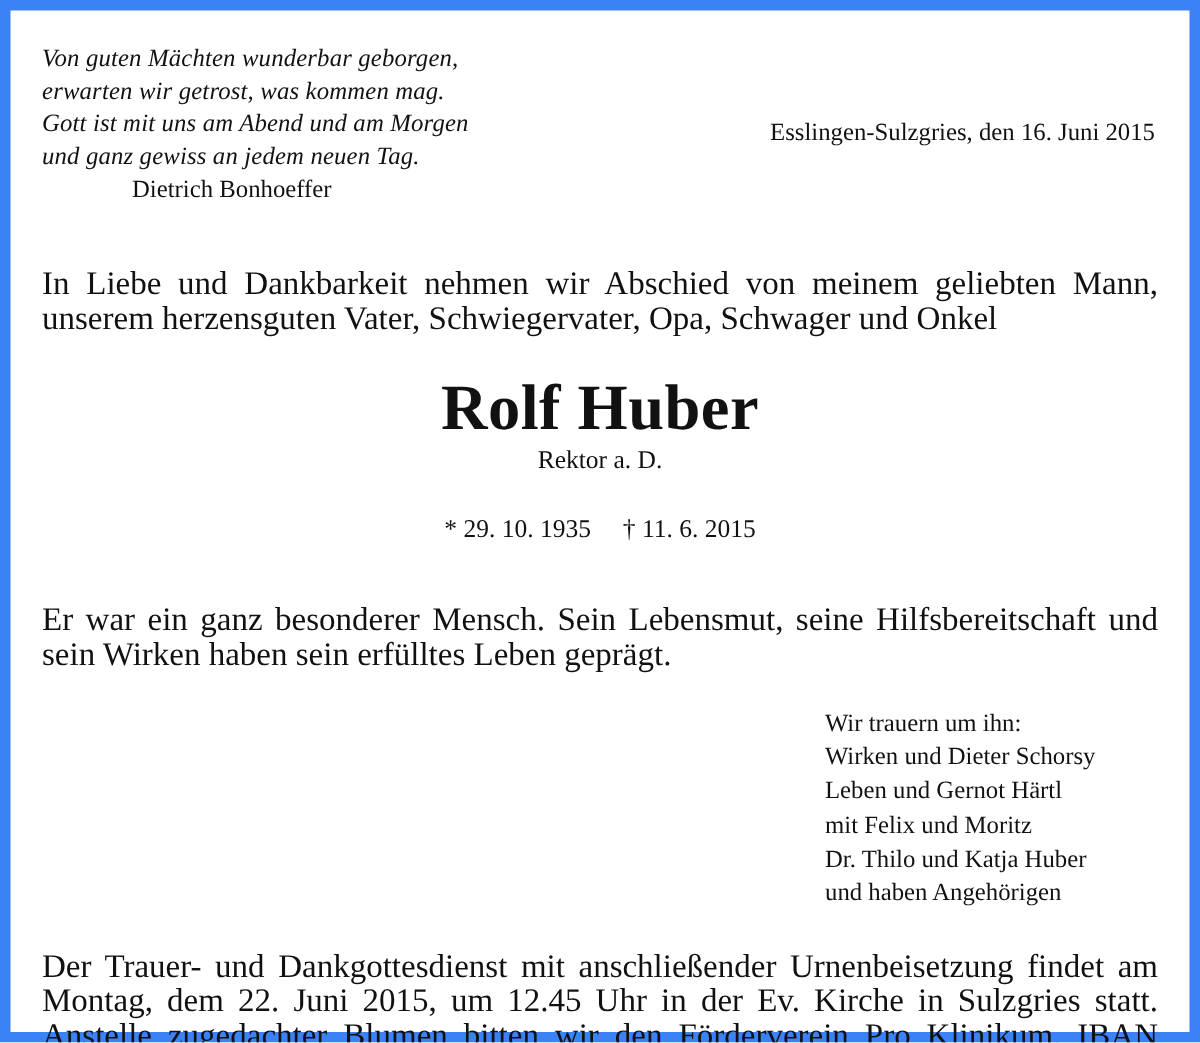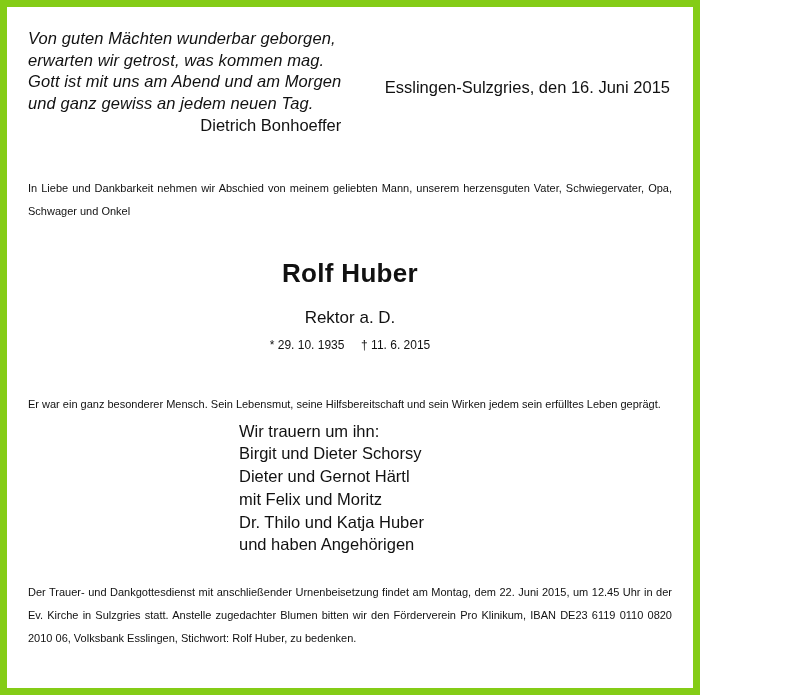--- a/index.html
+++ b/index.html
@@ -2,26 +2,26 @@
 <html><head>
 <meta charset="utf-8">
 <style>
   html, body {
     margin: 0;
     padding: 0;
     background: #ffffff;
   }
   #notice {
     position: relative;
-    width: 700px;
+    width: 800px;
     height: 695px;
     box-sizing: border-box;
-    background: #84cc16;
+    background: #3b82f6;
     padding: 7px;
-    font-family: Liberation Sans, sans-serif;
+    font-family: Liberation Serif, serif;
     overflow: hidden;
   }
   #page {
     position: relative;
     width: 100%;
     height: 100%;
     box-sizing: border-box;
     background: #ffffff;
     color: #111111;
     padding: 21px 21px 0 21px;
@@ -37,77 +37,77 @@
     font-style: italic;
     font-size: 16.5px;
     line-height: 21.5px;
     white-space: pre-line;
     letter-spacing: 0.1px;
   }
   .poem-attrib {
     font-style: normal;
     font-size: 16.5px;
     line-height: 21.5px;
-    text-align: right;
+    text-align: left;
     padding-left: 60px;
     padding-top: 1px;
   }
   .place-date {
     font-size: 16.5px;
     line-height: 21.5px;
     text-align: right;
     padding-top: 1px;
     padding-right: 2px;
     white-space: nowrap;
     margin-top: 48px;
   }
 
   
   .para {
-    font-size: 11px;
+    font-size: 22px;
     line-height: 23px;
     text-align: justify;
     text-justify: inter-word;
   }
   .para-intro { margin-top: 40px; }
   .para-tribute { margin-top: 37px; }
   .para-service {
     margin-top: 25px;
     text-align: justify;
   }
   .para :last-child { }
 
   
   .name-block {
     text-align: center;
     margin-top: 28px;
   }
   .deceased-name {
-    font-size: 26px;
+    font-size: 43px;
     font-weight: bold;
     line-height: 44px;
     letter-spacing: 0.3px;
   }
   .deceased-title {
     font-size: 17px;
     line-height: 22px;
-    margin-top: 12px;
+    margin-top: 1px;
   }
   .deceased-dates {
-    font-size: 12px;
+    font-size: 17px;
     line-height: 22px;
-    margin-top: 5px;
+    margin-top: 24px;
     white-space: pre;
   }
 
   
   .mourners-wrap {
     display: flex;
-    justify-content: center;
-    margin-top: 4px;
+    justify-content: flex-end;
+    margin-top: 24px;
   }
   .mourners {
     font-size: 16.5px;
     line-height: 22.8px;
     text-align: left;
     width: 222px;
   }
   .mourners div { white-space: nowrap; }
 </style>
 </head>
@@ -128,27 +128,27 @@
     </div>
 
     <div class="para para-intro">In Liebe und Dankbarkeit nehmen wir Abschied von meinem geliebten Mann, unserem herzensguten Vater, Schwiegervater, Opa, Schwager und Onkel</div>
 
     <div class="name-block">
       <div class="deceased-name">Rolf Huber</div>
       <div class="deceased-title">Rektor a. D.</div>
       <div class="deceased-dates">* 29. 10. 1935     † 11. 6. 2015</div>
     </div>
 
-    <div class="para para-tribute">Er war ein ganz besonderer Mensch. Sein Lebensmut, seine Hilfsbereitschaft und sein Wirken jedem sein erfülltes Leben geprägt.</div>
+    <div class="para para-tribute">Er war ein ganz besonderer Mensch. Sein Lebensmut, seine Hilfsbereitschaft und sein Wirken haben sein erfülltes Leben geprägt.</div>
 
     <div class="mourners-wrap">
       <div class="mourners">
         <div>Wir trauern um ihn:</div>
-        <div>Birgit und Dieter Schorsy</div>
-        <div>Dieter und Gernot Härtl</div>
+        <div>Wirken und Dieter Schorsy</div>
+        <div>Leben und Gernot Härtl</div>
         <div>mit Felix und Moritz</div>
         <div>Dr. Thilo und Katja Huber</div>
         <div>und haben Angehörigen</div>
       </div>
     </div>
 
     <div class="para para-service">Der Trauer- und Dankgottesdienst mit anschließender Urnenbeisetzung findet am Montag, dem 22. Juni 2015, um 12.45 Uhr in der Ev. Kirche in Sulzgries statt. Anstelle zugedachter Blumen bitten wir den Förderverein Pro Klinikum, IBAN DE23 6119 0110 0820 2010 06, Volksbank Esslingen, Stichwort: Rolf Huber, zu bedenken.</div>
 
   </div>
 </div>

